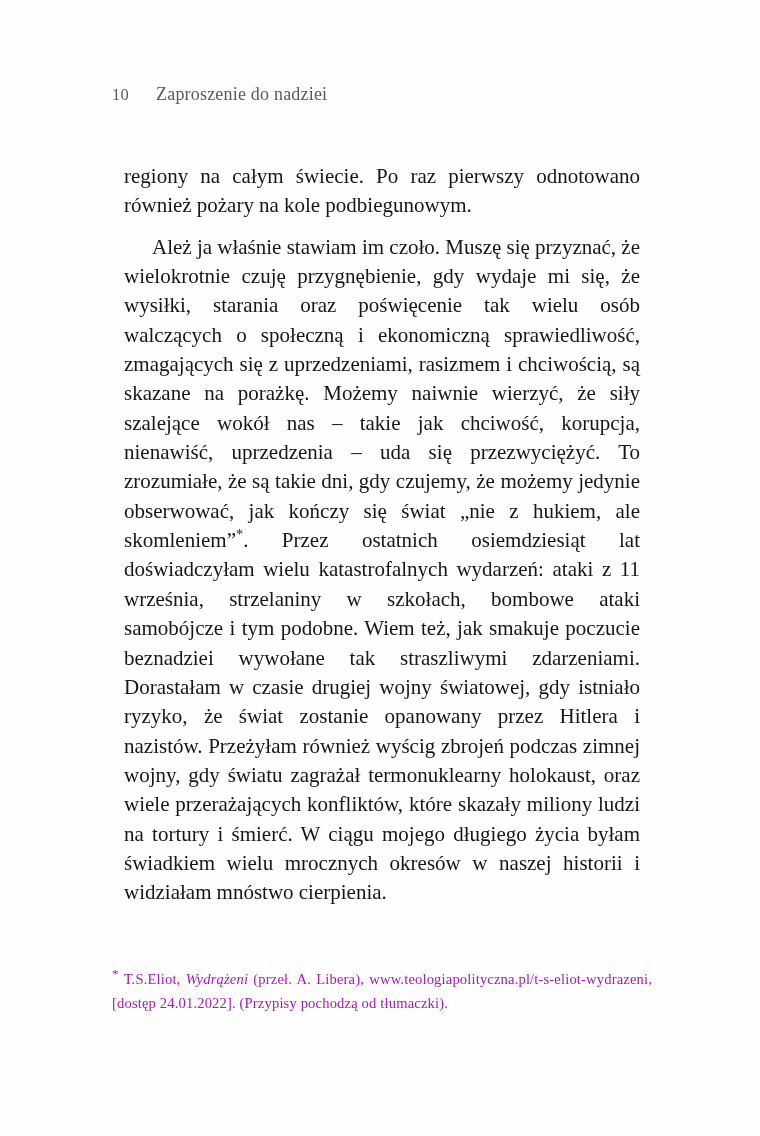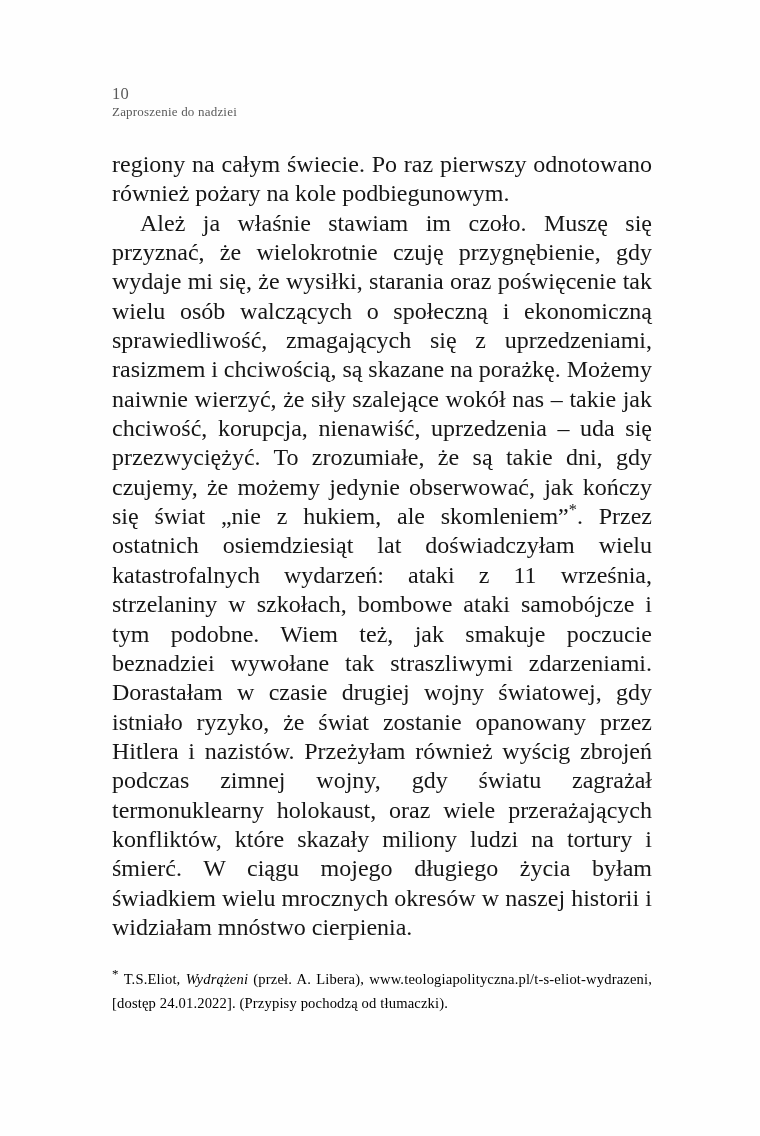--- a/index.html
+++ b/index.html
@@ -26,43 +26,42 @@
   
   .running-head {
     position: absolute;
     left: 112px;
     top: 84px;
     display: flex;
     align-items: baseline;
     color: #5a5a5a;
     font-size: 17.5px;
     letter-spacing: 0.2px;
-    flex-direction: column;
   }
   .folio {
     width: 44px;
     font-size: 16.5px;
     color: #5a5a5a;
   }
   .head-title {
     color: #5a5a5a;
-    font-size: 13px;
+    font-size: 18px;
   }
 
   
   .textblock {
     position: absolute;
     left: 112px;
     top: 150px;
     width: 540px;
   }
 
   p.para {
-    margin: 0;
-    font-size: 24px;
+    margin: 12px;
+    font-size: 21px;
     line-height: 29.35px;
     text-align: justify;
     text-justify: inter-word;
     color: #161616;
     hyphens: manual;
     word-spacing: -0.1px;
   }
   p.para.indent {
     text-indent: 28px;
   }
@@ -78,21 +77,21 @@
     position: absolute;
     left: 112px;
     top: 968px;
     width: 540px;
   }
   .footnote p {
     margin: 0;
     font-size: 14.6px;
     line-height: 23.5px;
     text-align: justify;
-    color: #000000;
+    color: #a21caf;
     letter-spacing: 0.15px;
   }
   .footnote .marker {
     font-size: 13px;
     vertical-align: super;
     line-height: 0;
   }
   .footnote i {
     font-style: italic;
   }

